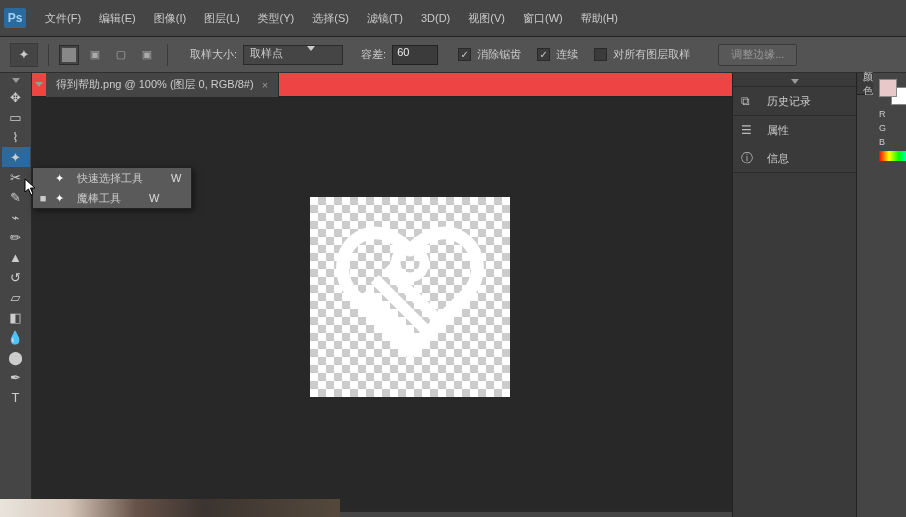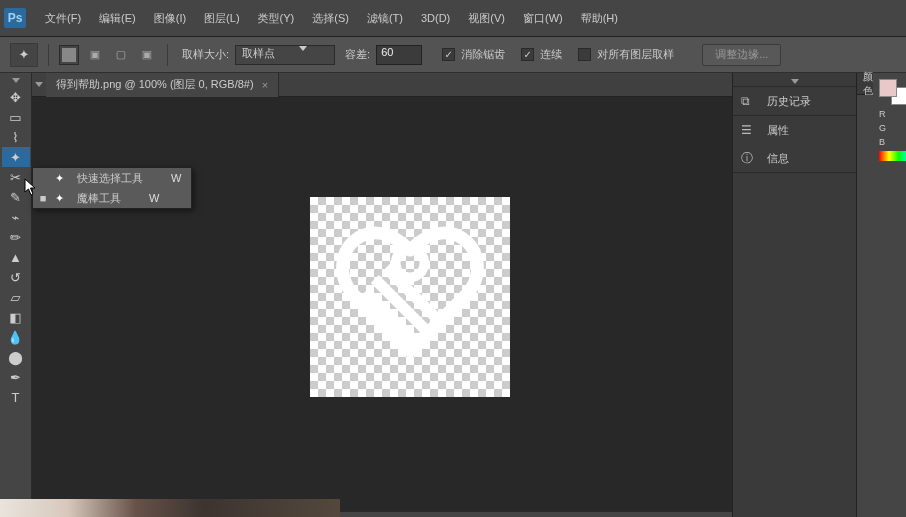--- a/index.html
+++ b/index.html
@@ -5,36 +5,36 @@
 *{margin:0;padding:0;box-sizing:border-box;font-family:"Microsoft YaHei",Arial,sans-serif;font-size:11px;color:#ccc;user-select:none}
 body{background:#535353;width:906px;height:517px;overflow:hidden;position:relative}
 .menubar{height:37px;background:#454545;display:flex;align-items:center;padding-left:4px;border-bottom:1px solid #222}
 .ps-logo{width:22px;height:20px;background:#2a6a9e;color:#9fd2f2;font-weight:bold;font-size:12px;display:flex;align-items:center;justify-content:center;border-radius:2px;margin-right:10px}
 .menu-item{padding:0 9px;height:25px;display:flex;align-items:center;cursor:pointer}
 .optbar{height:36px;background:#535353;border-bottom:1px solid #2e2e2e;display:flex;align-items:center;padding-left:10px;gap:6px}
 .tool-ind{width:28px;height:24px;display:flex;align-items:center;justify-content:center;border:1px solid #3a3a3a;background:#454545}
 .vbar{width:1px;height:22px;background:#3a3a3a;margin:0 4px}
 .swatch-btn{width:20px;height:20px;border:1px solid #2a2a2a;background:#454545;display:flex;align-items:center;justify-content:center}
 .swatch-fill{width:14px;height:14px;background:#888}
-.opt-label{color:#ccc;margin-left:4px}
+.opt-label{color:#ccc;margin-left:12px}
 .dropdown{height:20px;background:#454545;border:1px solid #2a2a2a;display:flex;align-items:flex-start;padding:0 4px 0 6px;gap:24px}
 .dd-arrow{width:0;height:0;border-left:4px solid transparent;border-right:4px solid transparent;border-top:5px solid #ccc}
 .num-input{width:46px;height:20px;background:#3b3b3b;border:1px solid #222;padding:0 4px;color:#eee}
 .chk{width:13px;height:13px;border:1px solid #2a2a2a;background:#3b3b3b;display:flex;align-items:center;justify-content:center}
 .chk.on::after{content:"✓";color:#ccc;font-size:10px}
 .btn{height:22px;background:#585858;border:1px solid #3a3a3a;padding:0 12px;display:flex;align-items:center;color:#999;border-radius:2px}
 .main{display:flex;height:456px}
 .toolcol{width:32px;background:#454545;border-right:1px solid #2a2a2a;display:flex;flex-direction:column;align-items:center;padding-top:2px}
 .tool-collapse{width:28px;height:10px;display:flex;align-items:center;justify-content:center;margin-bottom:2px}
 .tool-collapse::after{content:"";width:0;height:0;border-left:4px solid transparent;border-right:4px solid transparent;border-top:5px solid #999}
 .tool{width:28px;height:20px;display:flex;align-items:center;justify-content:center;margin-bottom:0px;position:relative}
 .tool.sel{background:#2a6a9e}
 .tool-glyph{color:#ccc;font-size:13px}
 .workarea{flex:1;display:flex;flex-direction:column;background:#292929;position:relative}
-.tabbar{height:24px;background:#404040;border-bottom:1px solid #222;display:flex;align-items:center}
+.tabbar{height:24px;background:#ef4444;border-bottom:1px solid #222;display:flex;align-items:center}
 .tab-collapse{width:14px;height:24px;display:flex;align-items:center;justify-content:center}
 .tab-collapse::after{content:"";width:0;height:0;border-left:4px solid transparent;border-right:4px solid transparent;border-top:5px solid #999}
 .tab{height:24px;background:#454545;padding:0 10px;display:flex;align-items:center;gap:8px;border-right:1px solid #2a2a2a}
 .tab-close{color:#999;cursor:pointer}
 .canvas-area{flex:1;background:#282828;position:relative;display:flex;align-items:center;justify-content:center}
 .canvas{width:200px;height:200px;position:absolute;left:278px;top:100px;background-image:repeating-conic-gradient(#ccc 0 25%,#fff 0 50%);background-size:16px 16px}
 .heart-icon{width:160px;height:160px;position:absolute;left:20px;top:18px}
 .statusbar{height:18px;background:#454545;display:flex;align-items:center;padding-left:10px;gap:10px;border-top:1px solid #2a2a2a}
 .zoom-box{color:#ccc}
 .zoom-stepper{width:30px;height:14px;background:#3a3a3a;border:1px solid #222;display:flex}

